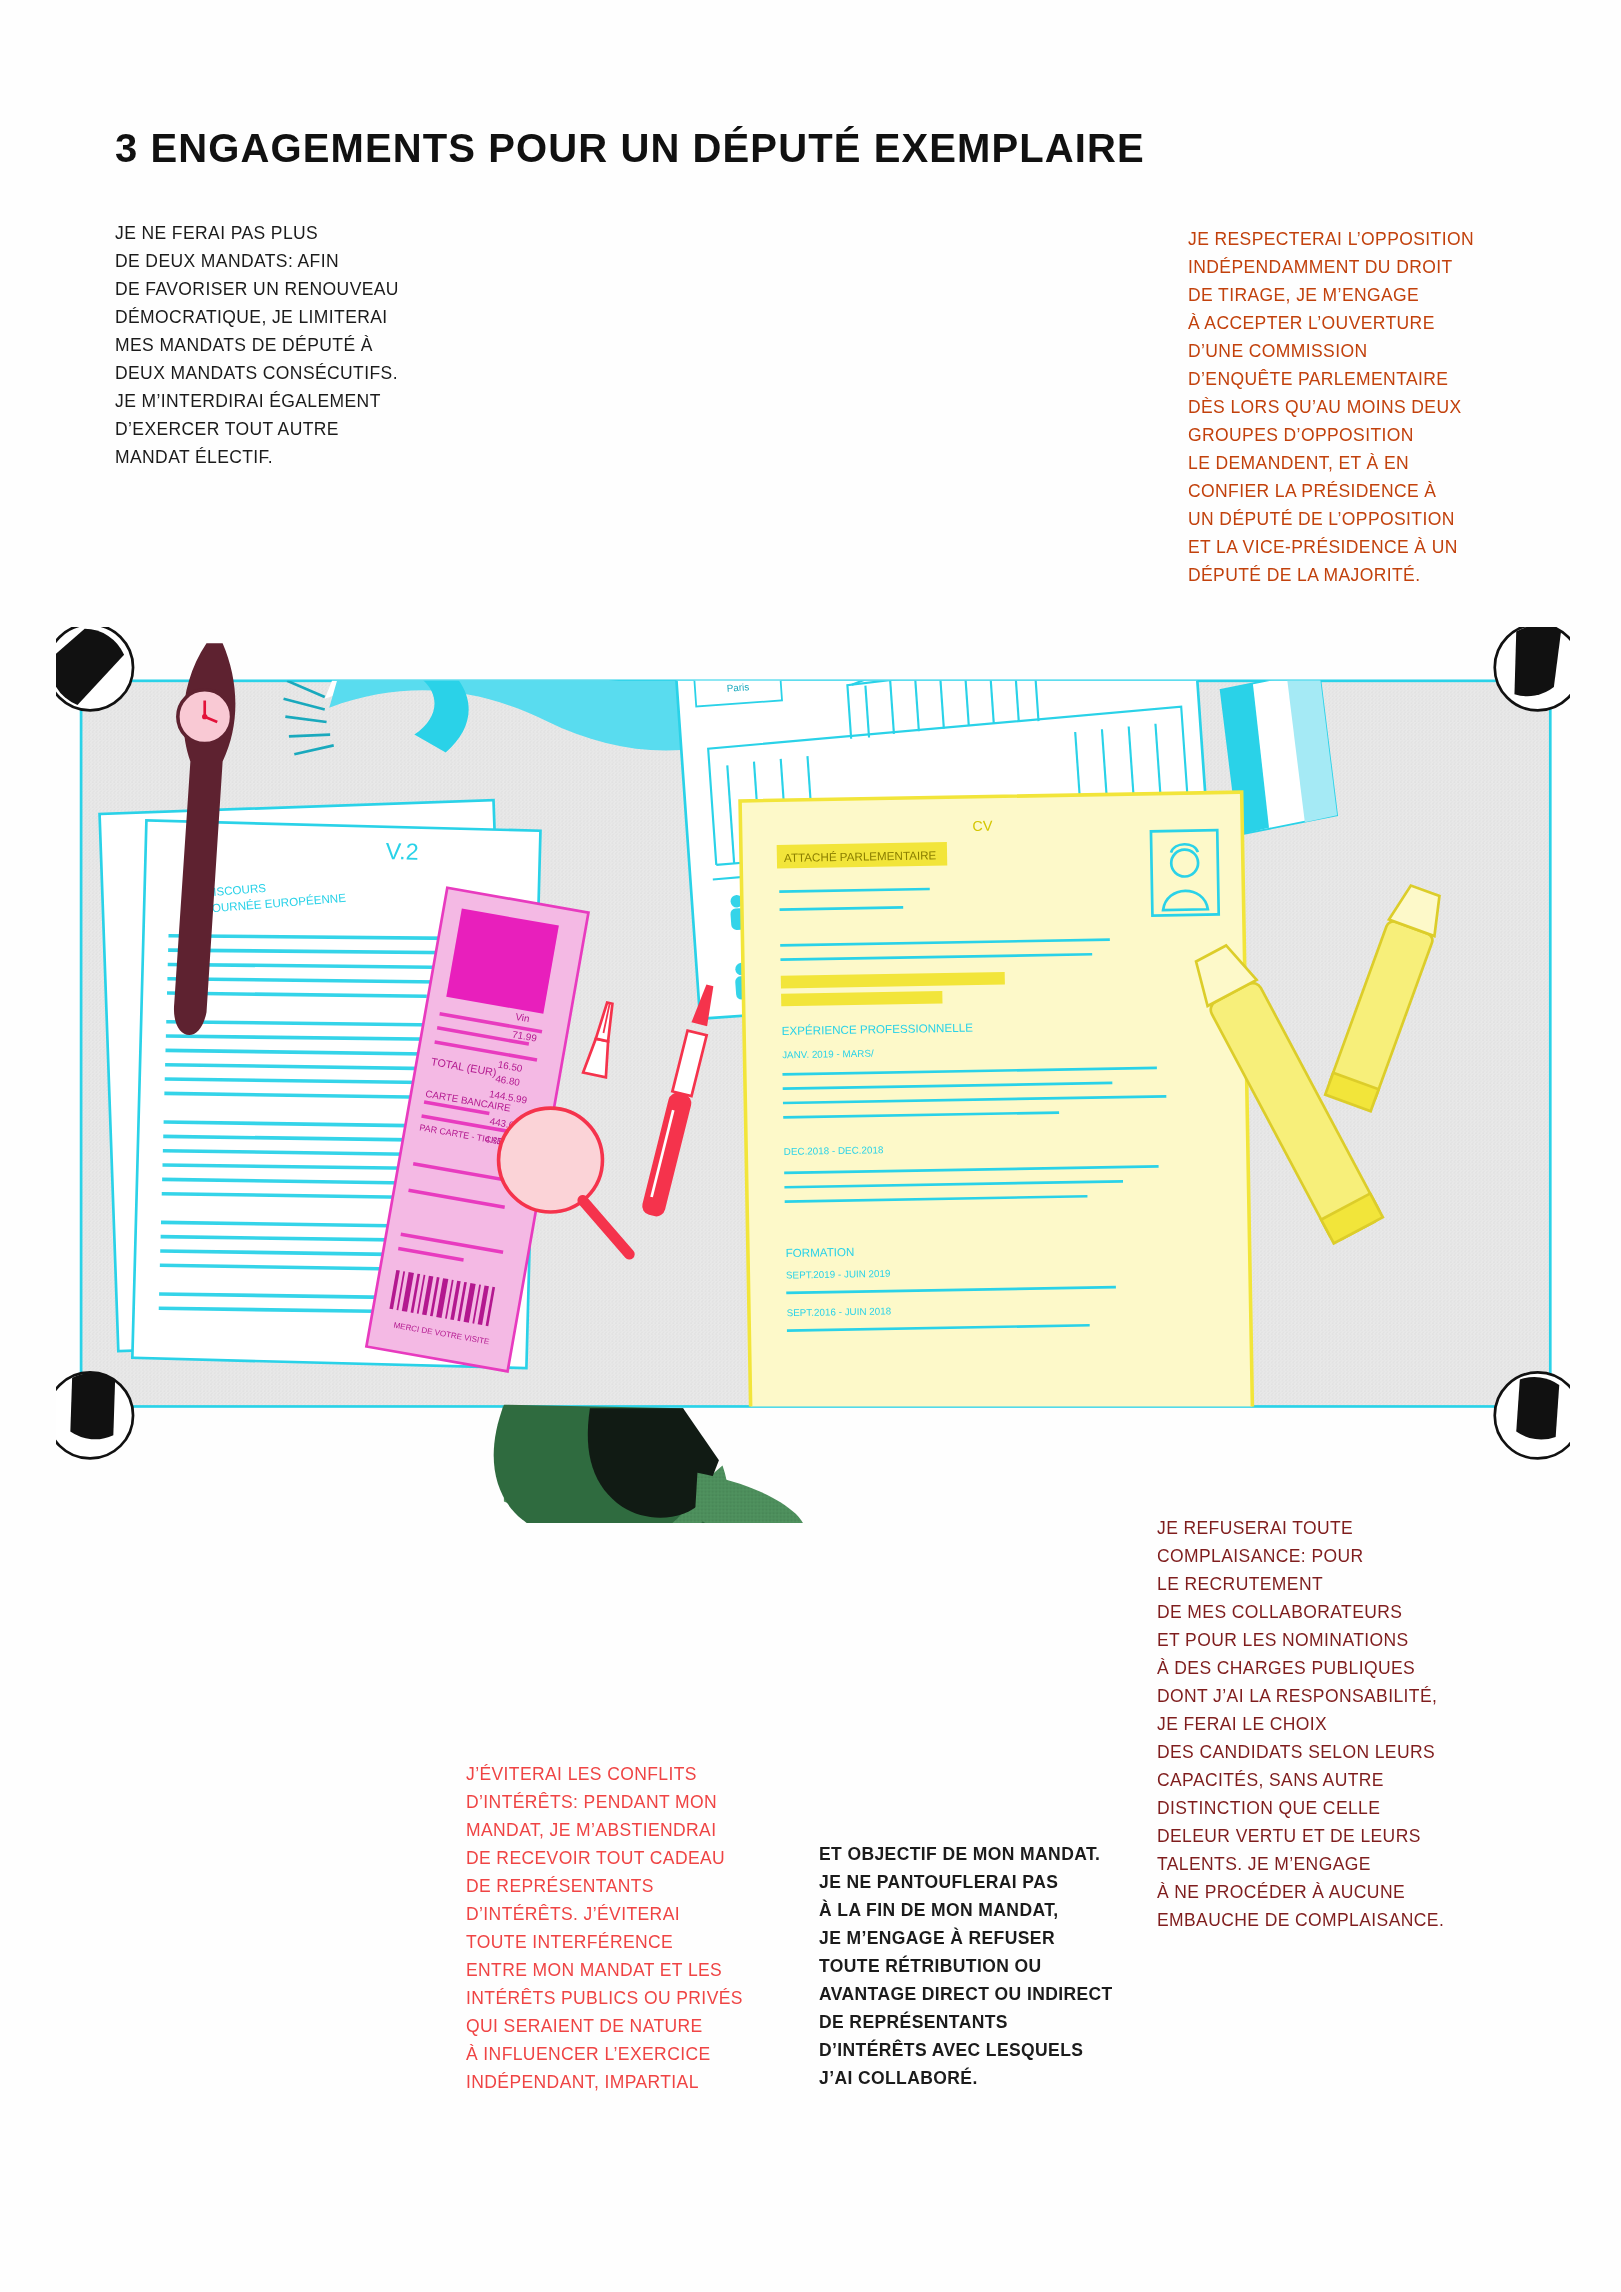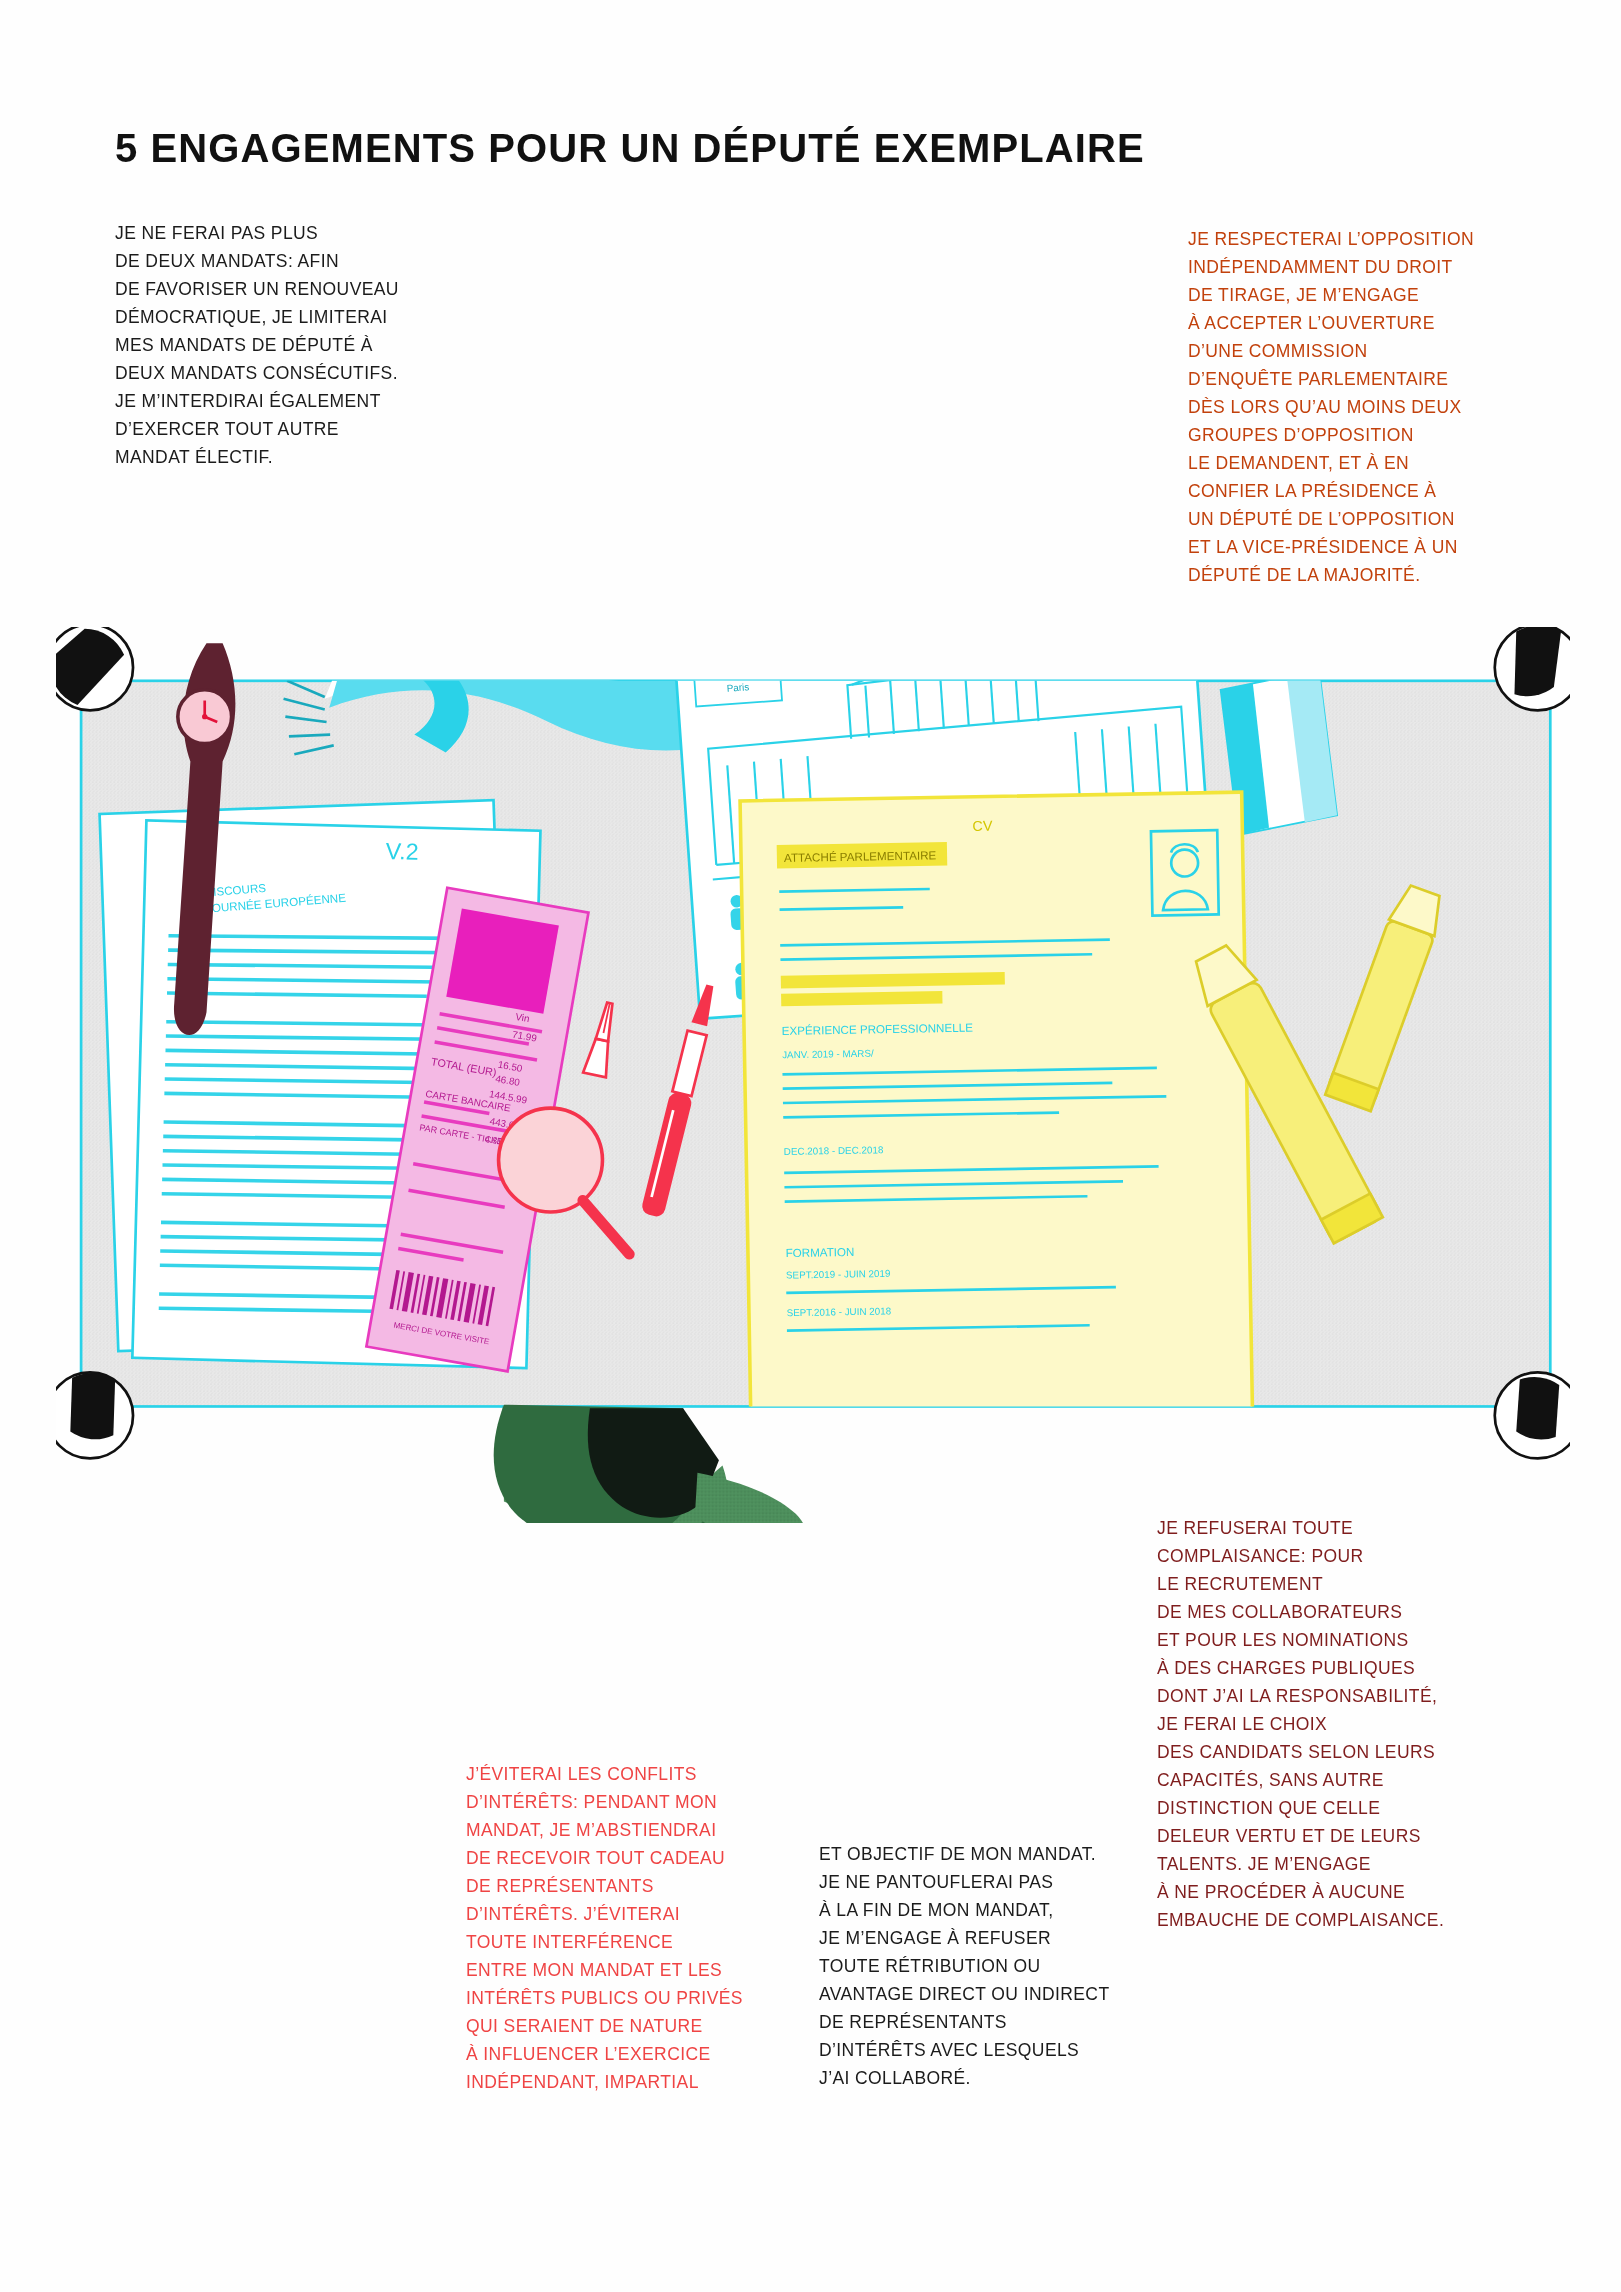--- a/index.html
+++ b/index.html
@@ -46,39 +46,39 @@
     font-family: "Liberation Sans", sans-serif;
     white-space: pre-line;
   }
 
   .c1 { left: 115px;  top: 219px;  width: 345px; color: #1b1b1b; }
   .c2 { left: 466px;  top: 219px;  width: 345px; color: #ec2c84; }
   .c3 { left: 819px;  top: 219px;  width: 340px; color: #f5334c; }
   .c4 { left: 1188px; top: 225px;  width: 358px; color: #c2410c; }
   .c5 { left: 115px;  top: 1567px; width: 340px; color: #1bc8e0; }
   .c6 { left: 466px;  top: 1760px; width: 349px; color: #ef4444; }
-  .c7 { left: 819px;  top: 1840px; width: 349px; color: #1b1b1b; }
+  .c7 { left: 819px;  top: 1840px; width: 349px; color: #1b1b1b; font-weight: bold; }
   .c8 { left: 1157px; top: 1514px; width: 358px; color: #7f1d1d; }
 
   
   #desk {
     position: absolute;
     left: 56px;
     top: 627px;
     width: 1514px;
     height: 896px;
   }
   #desk svg { display: block; }
 </style>
 </head>
 <body>
 
 <div id="page">
 
-  <h1 class="title">5 ENGAGEMENTS POUR UN DÉPUTÉ EXEMPLAIRE</h1>
+  <h1 class="title">3 ENGAGEMENTS POUR UN DÉPUTÉ EXEMPLAIRE</h1>
 
   <div id="desk">
     <svg width="1514" height="896" viewBox="0 0 1690 1000" xmlns="http://www.w3.org/2000/svg">
       <defs>
         <pattern id="grain" width="4" height="4" patternUnits="userSpaceOnUse">
           <rect width="4" height="4" fill="#e9e9e9"></rect>
           <circle cx="1" cy="1" r="0.55" fill="#c9c9c9"></circle>
           <circle cx="3" cy="2.6" r="0.45" fill="#d4d4d4"></circle>
           <circle cx="2" cy="3.4" r="0.3" fill="#bcbcbc"></circle>
         </pattern>

